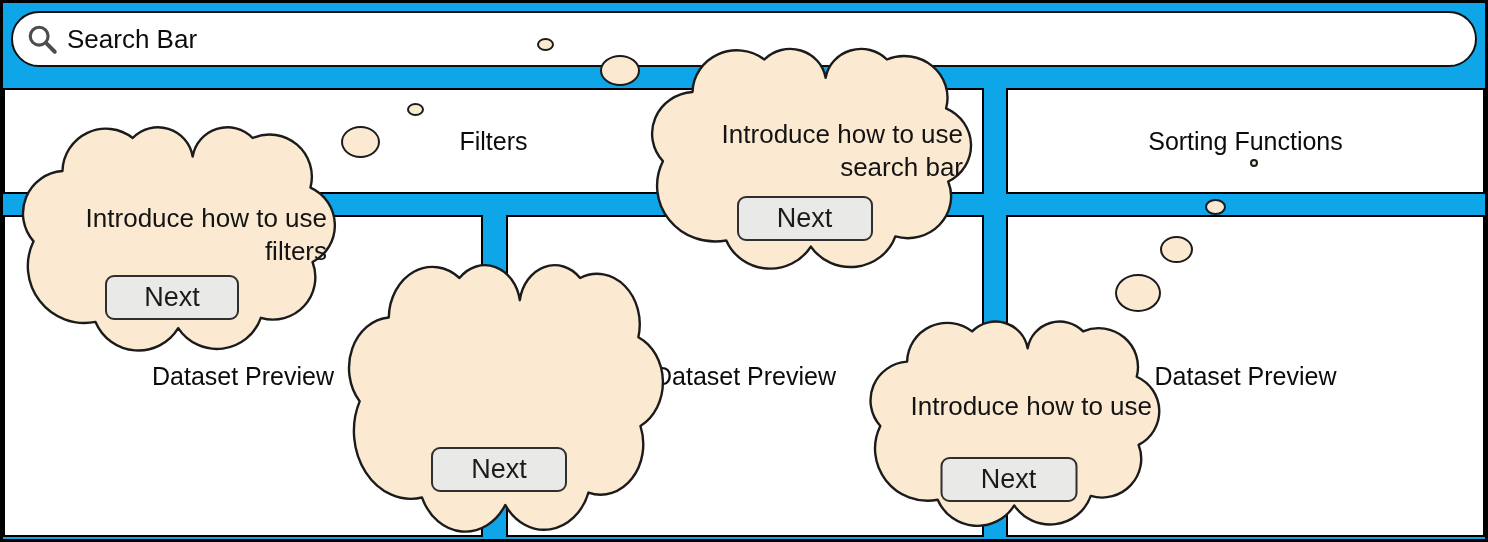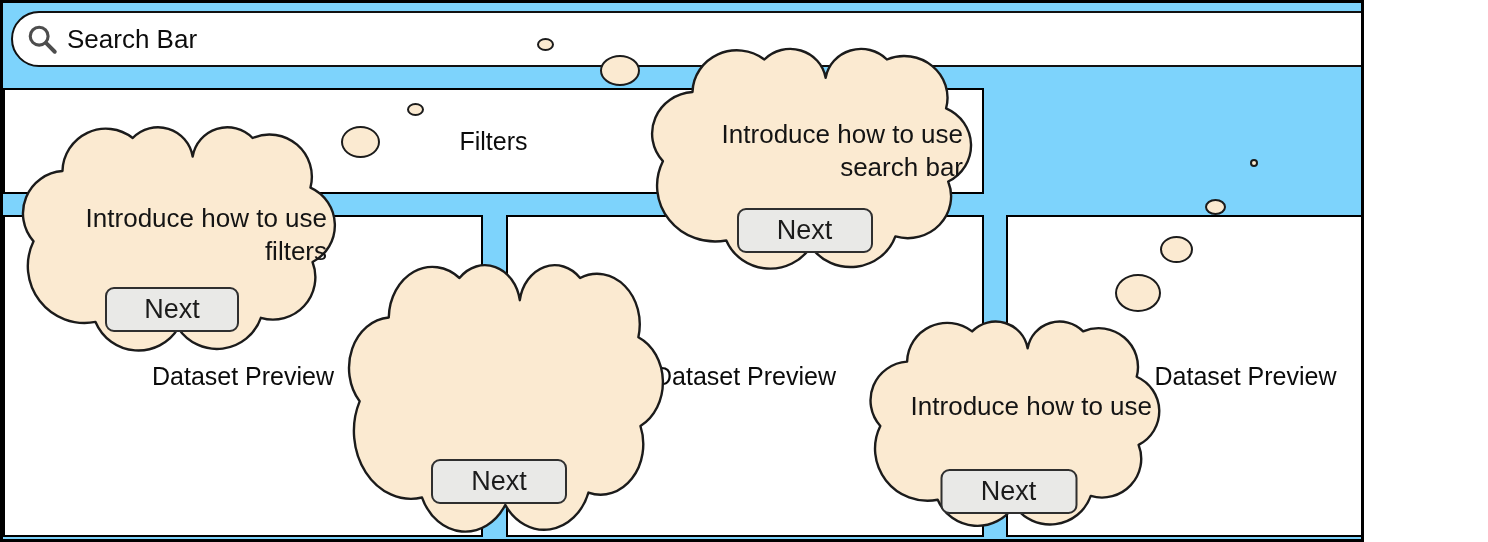--- a/index.html
+++ b/index.html
@@ -1,18 +1,18 @@
 <!DOCTYPE html>
 <html><head>
 <meta charset="utf-8">
 <style>
   html,body{margin:0;padding:0;background:#fff;}
   .screen{
-    position:relative;width:1364px;height:542px;box-sizing:border-box;
-    border:3px solid #000;background:#7dd3fc;overflow:hidden;
+    position:relative;width:1488px;height:542px;box-sizing:border-box;
+    border:3px solid #000;background:#0ea5e9;overflow:hidden;
     font-family:"Liberation Sans", sans-serif;color:#111;
   }
   
   .searchbar{
     position:absolute;left:8px;top:8px;width:1466px;height:56px;box-sizing:border-box;
     border:2px solid #111;border-radius:28px;background:#fff;z-index:2;
     display:flex;align-items:center;padding-left:12px;gap:8px;cursor:text;
   }
   .searchbar .label{font-size:26px;color:#0c0c0c;}
   
@@ -34,21 +34,21 @@
     vector-effect:non-scaling-stroke;stroke-linejoin:round;
   }
   .cloud-text{
     position:absolute;left:0;right:0;text-align:right;
     font-size:26px;line-height:33px;color:#141414;z-index:2;
   }
   .next-btn{
     position:absolute;left:50%;transform:translateX(-50%);height:45px;box-sizing:border-box;
     background:#E9E9E7;border:2.5px solid #2F2F2F;border-radius:9px;
     font-family:inherit;font-size:27px;color:#1b1b1b;z-index:2;
-    display:flex;align-items:center;justify-content:center;cursor:pointer;padding:0;margin-top:12px;
+    display:flex;align-items:center;justify-content:center;cursor:pointer;padding:0;
   }
   
   .trail{
     position:absolute;box-sizing:border-box;border-radius:50%;
     background:#FBEAD1;border:2px solid #1B1B1B;z-index:4;
   }
 </style>
 </head>
 <body>
 
@@ -57,20 +57,23 @@
   <div class="searchbar">
     <svg width="34" height="34" viewBox="0 0 24 24" aria-hidden="true">
       <circle cx="10" cy="10" r="6.3" fill="none" stroke="#4D4D4D" stroke-width="2.2"></circle>
       <line x1="14.8" y1="14.8" x2="21" y2="21" stroke="#4D4D4D" stroke-width="2.8" stroke-linecap="round"></line>
     </svg>
     <span class="label">Search Bar</span>
   </div>
 
   <div class="panel" id="p-filters">
     <span class="panel-label">Filters</span>
+  </div>
+  <div class="panel" id="p-sorting">
+    <span class="panel-label">Sorting Functions</span>
   </div>
   <div class="panel" id="p-dp-left">
     <span class="panel-label">Dataset Preview</span>
   </div>
   <div class="panel" id="p-dp-mid">
     <span class="panel-label">Dataset Preview</span>
   </div>
   <div class="panel" id="p-dp-right">
     <span class="panel-label">Dataset Preview</span>
   </div>

